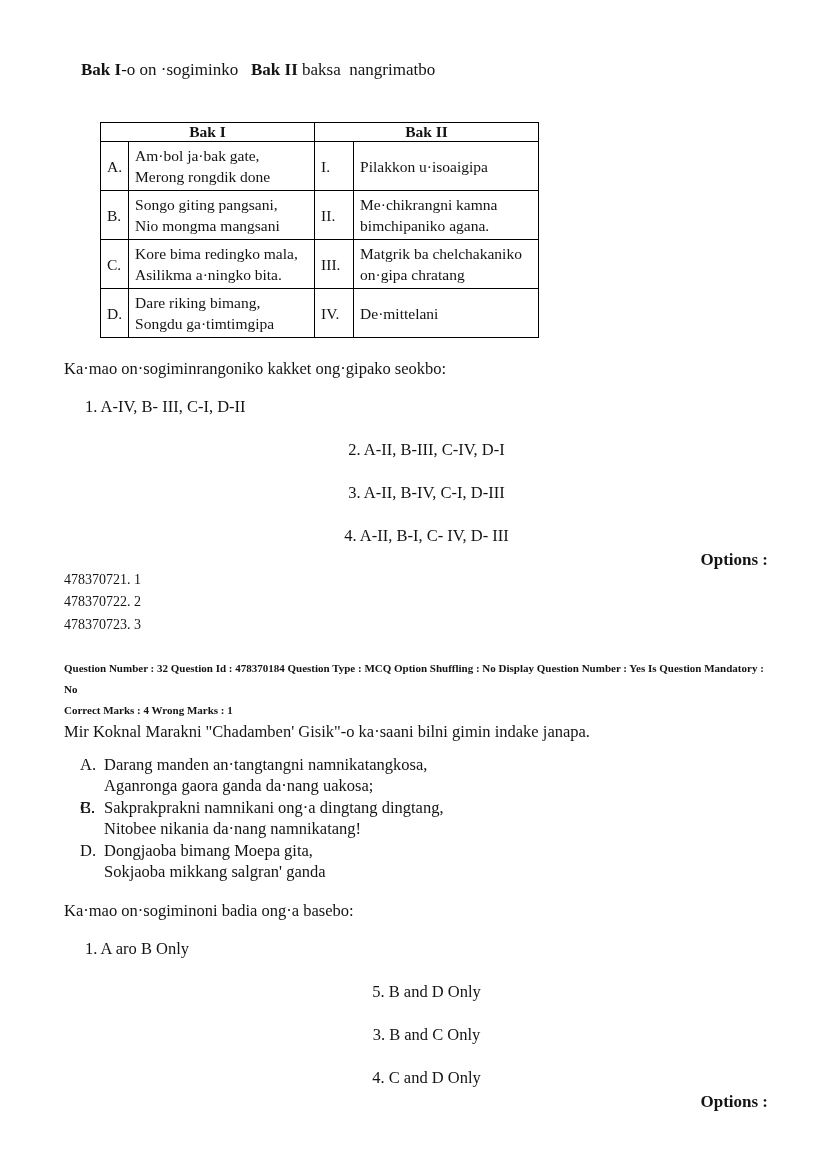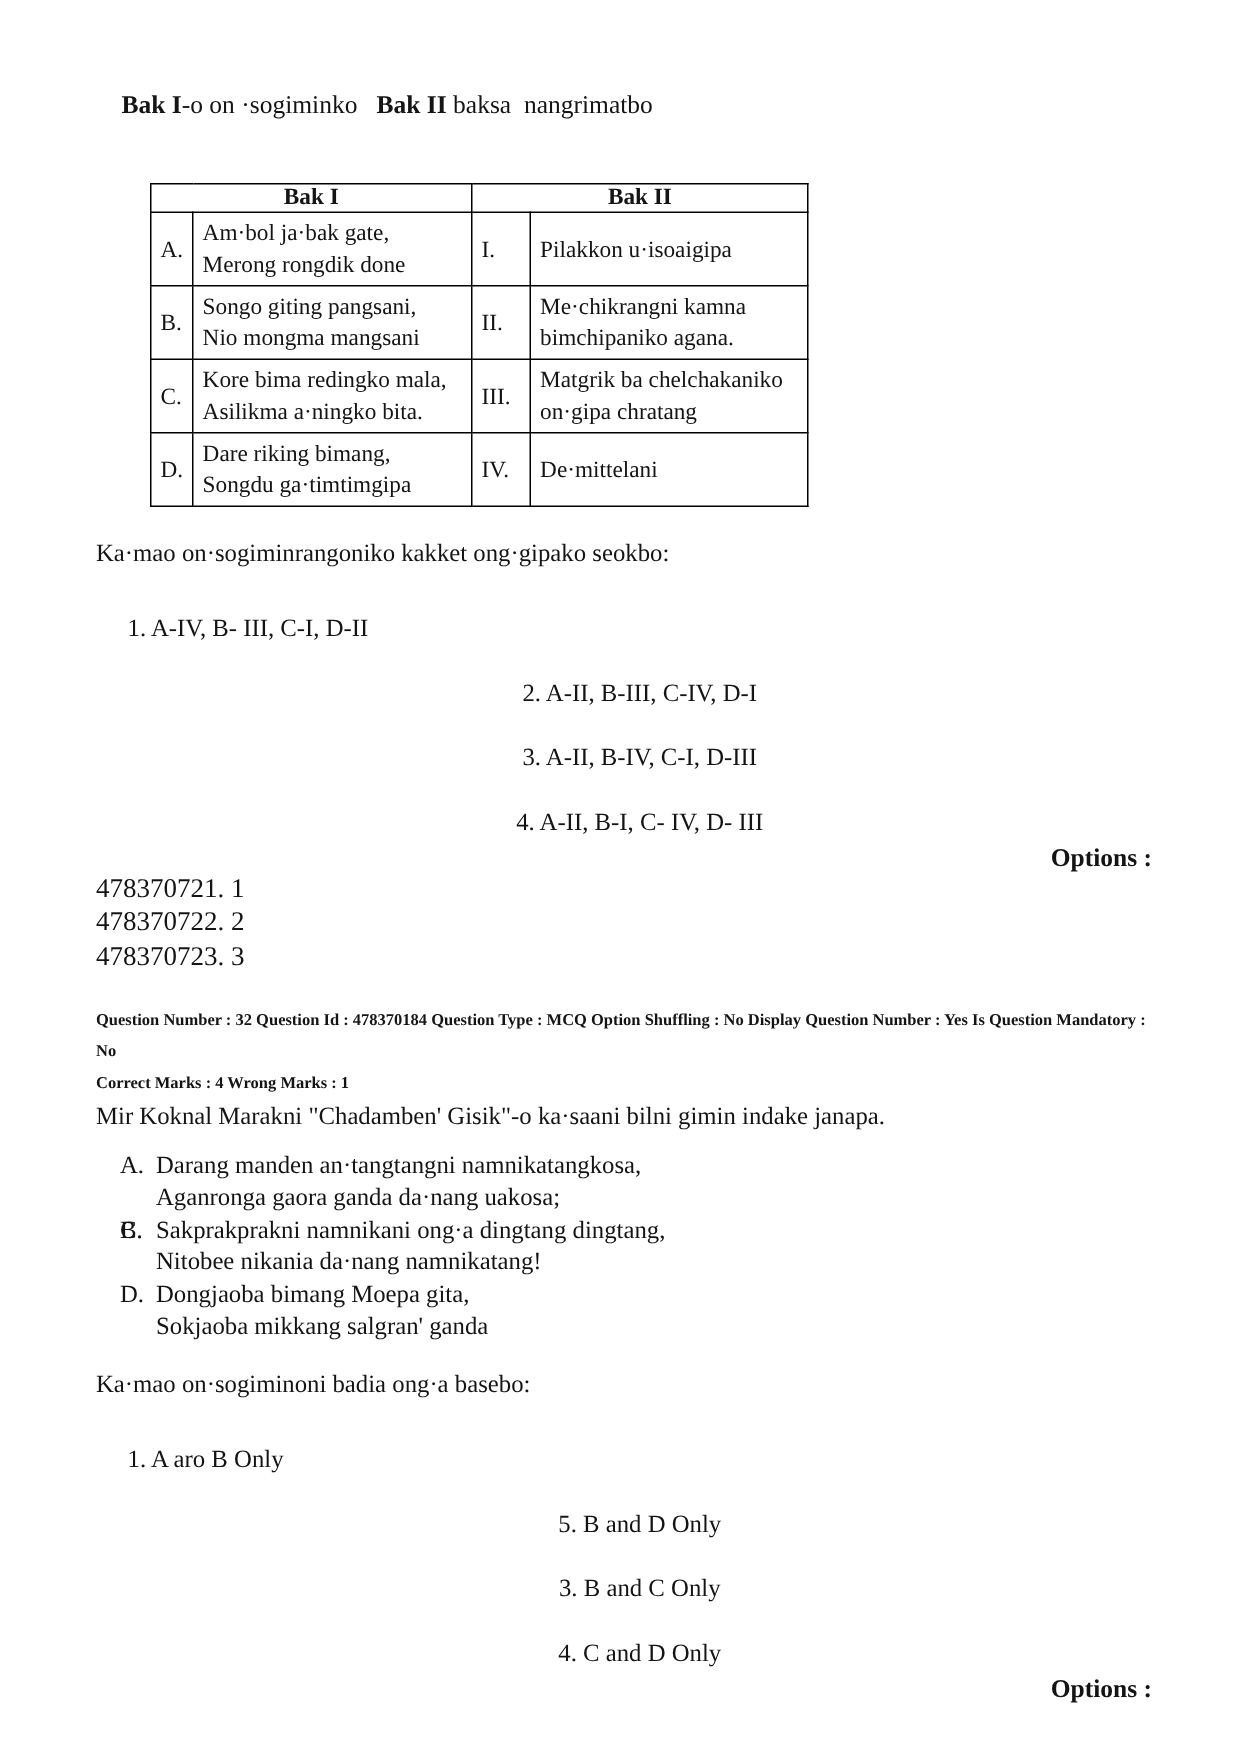--- a/index.html
+++ b/index.html
@@ -19,25 +19,25 @@
   table.match th { font-weight:bold; text-align:center; padding:0 4px 1px 4px; line-height:17px; }
   table.match td { padding:3px 6px; vertical-align:middle; line-height:21px; }
   td.col-letter { padding:3px 2px 3px 4px; width:14px; }
   td.col-bak1   { width:173px; }
   td.col-roman  { padding:3px 2px 3px 5px; width:26px; }
   td.col-bak2   { width:172px; }
   .pre { white-space:pre-line; }
 
   
   .prompt { font-size:16.5px; line-height:21px; margin-top:20px; }
-  .choices { margin-left:21px; margin-top:30px; }
+  .choices { margin-left:21px; margin-top:18px; }
   .choice { font-size:16.5px; line-height:20px; }
   .choice + .choice { margin-top:23px;text-align:center; }
   .options-label { font-weight:bold; font-size:17px; line-height:18px; margin-top:5px;text-align:right; }
-  .option-ids { font-size:18px; }
+  .option-ids { font-size:14px; }
   .option-ids .oid { line-height:22.3px; }
 
   
   .meta-block { margin-top:22px; width:706px; }
   .meta { font-weight:bold; font-size:11px; line-height:21px; }
   .q2-prompt { font-size:16.5px; line-height:21px; }
 
   
   .statements { margin-top:12px; margin-left:16px; }
   .statement { position:relative; padding-left:24px; font-size:16.5px; line-height:21.5px; }

